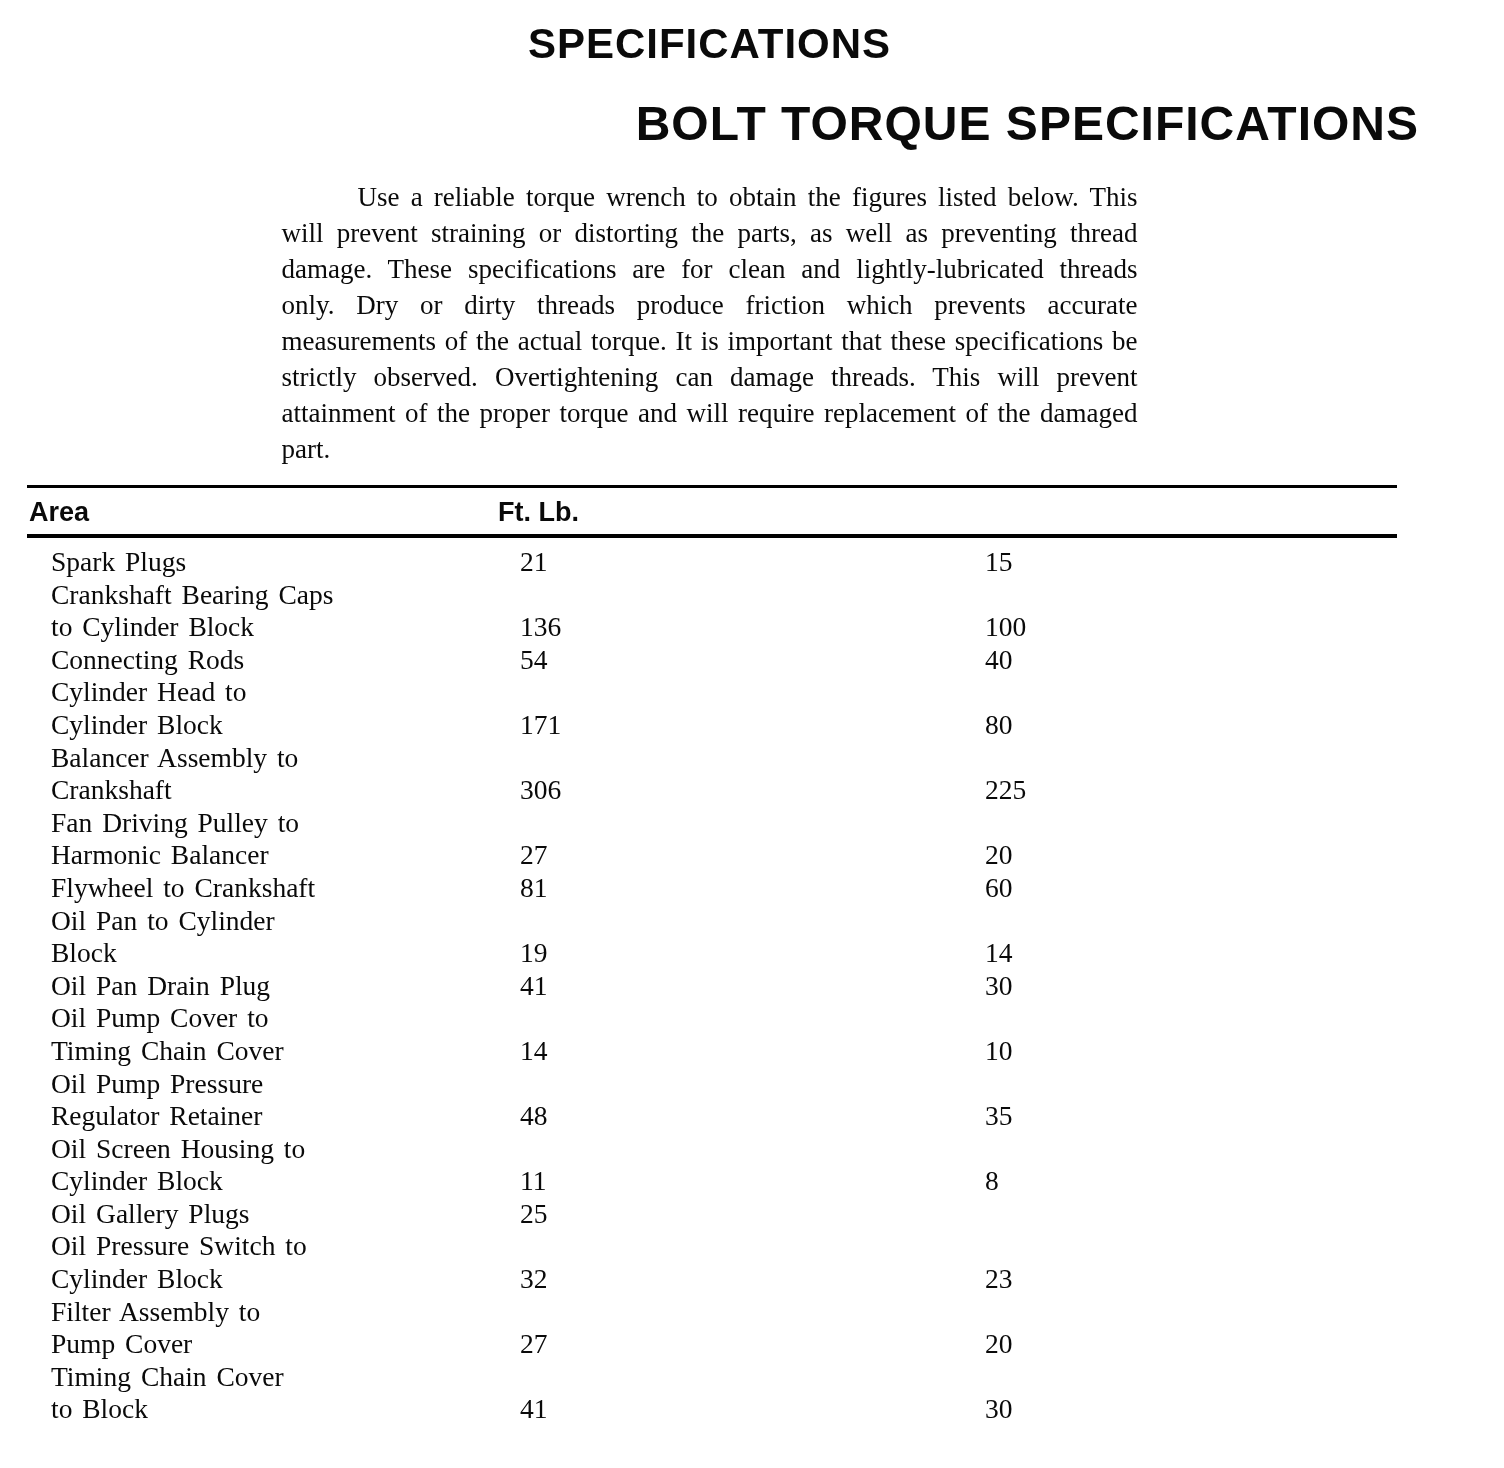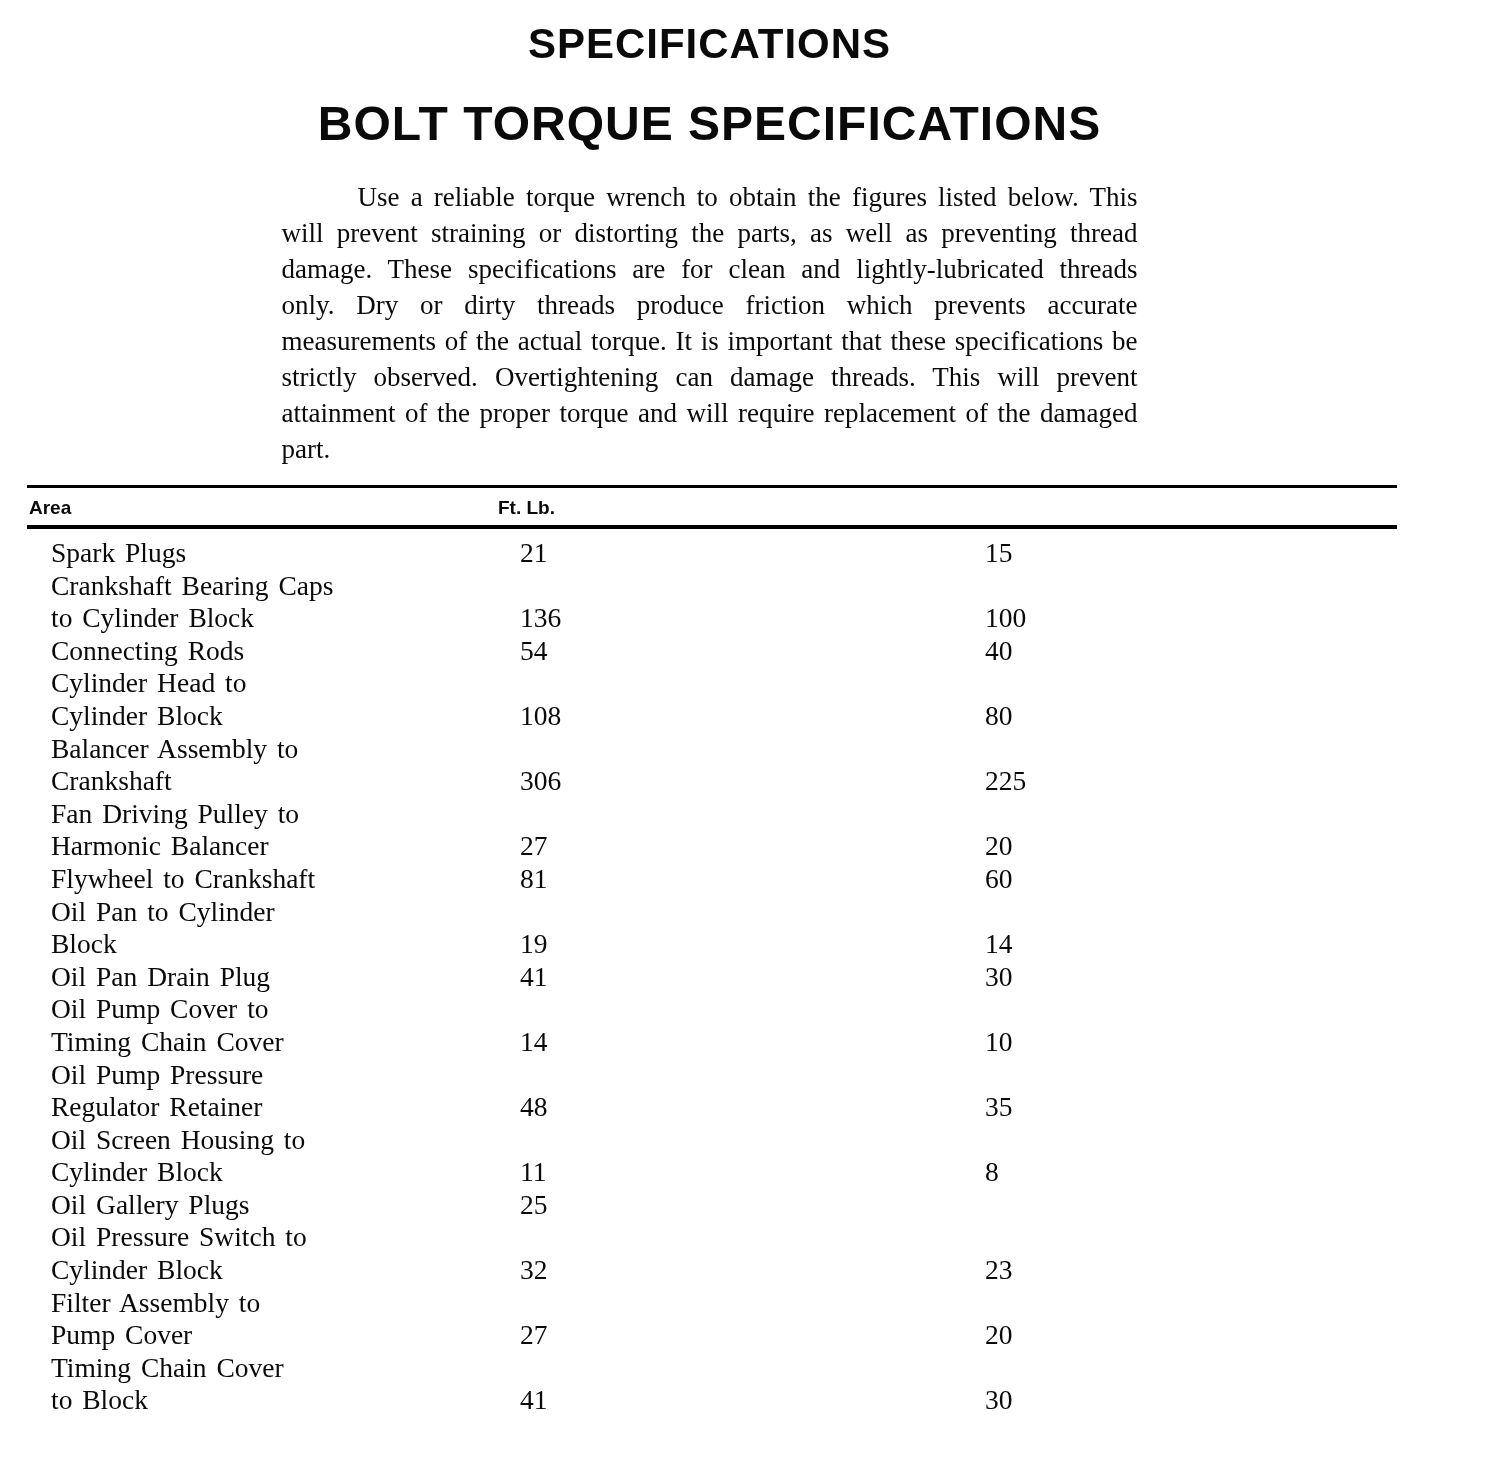--- a/index.html
+++ b/index.html
@@ -20,21 +20,21 @@
   }
   .title {
     text-align: center;
     font-family: "Liberation Sans", sans-serif;
     font-weight: 700;
     font-size: 42px;
     letter-spacing: 1px;
     margin-top: 4px;
   }
   .subtitle {
-    text-align: center;
+    text-align: right;
     font-family: "Liberation Sans", sans-serif;
     font-weight: 700;
     font-size: 48px;
     letter-spacing: 1px;
     margin-top: 28px;
   }
   .intro {
     width: 856px;
     margin: 28px auto 0 auto;
     font-size: 27px;
@@ -52,21 +52,21 @@
     border: none;
     border-top: 3px solid #000;
     height: 0;
     margin-bottom: 4px;
   }
   .t-header {
     display: grid;
     grid-template-columns: 469px 465px 1fr;
     font-family: "Liberation Sans", sans-serif;
     font-weight: 700;
-    font-size: 19px;
+    font-size: 27px;
     padding: 5px 0 6px 2px;
   }
   .rule-header {
     border: none;
     border-top: 4px solid #000;
     height: 0;
     margin-bottom: 8px;
   }
   .t-body { padding-left: 2px; }
   .t-row {
@@ -128,21 +128,21 @@
       </div>
 
       <div class="t-row">
         <span class="c-area">Cylinder Head to</span>
         <span class="c-nm"></span>
         <span class="c-ftlb"></span>
       </div>
 
       <div class="t-row">
         <span class="c-area">Cylinder Block</span>
-        <span class="c-nm">108</span>
+        <span class="c-nm">171</span>
         <span class="c-ftlb">80</span>
       </div>
 
       <div class="t-row">
         <span class="c-area">Balancer Assembly to</span>
         <span class="c-nm"></span>
         <span class="c-ftlb"></span>
       </div>
 
       <div class="t-row">

